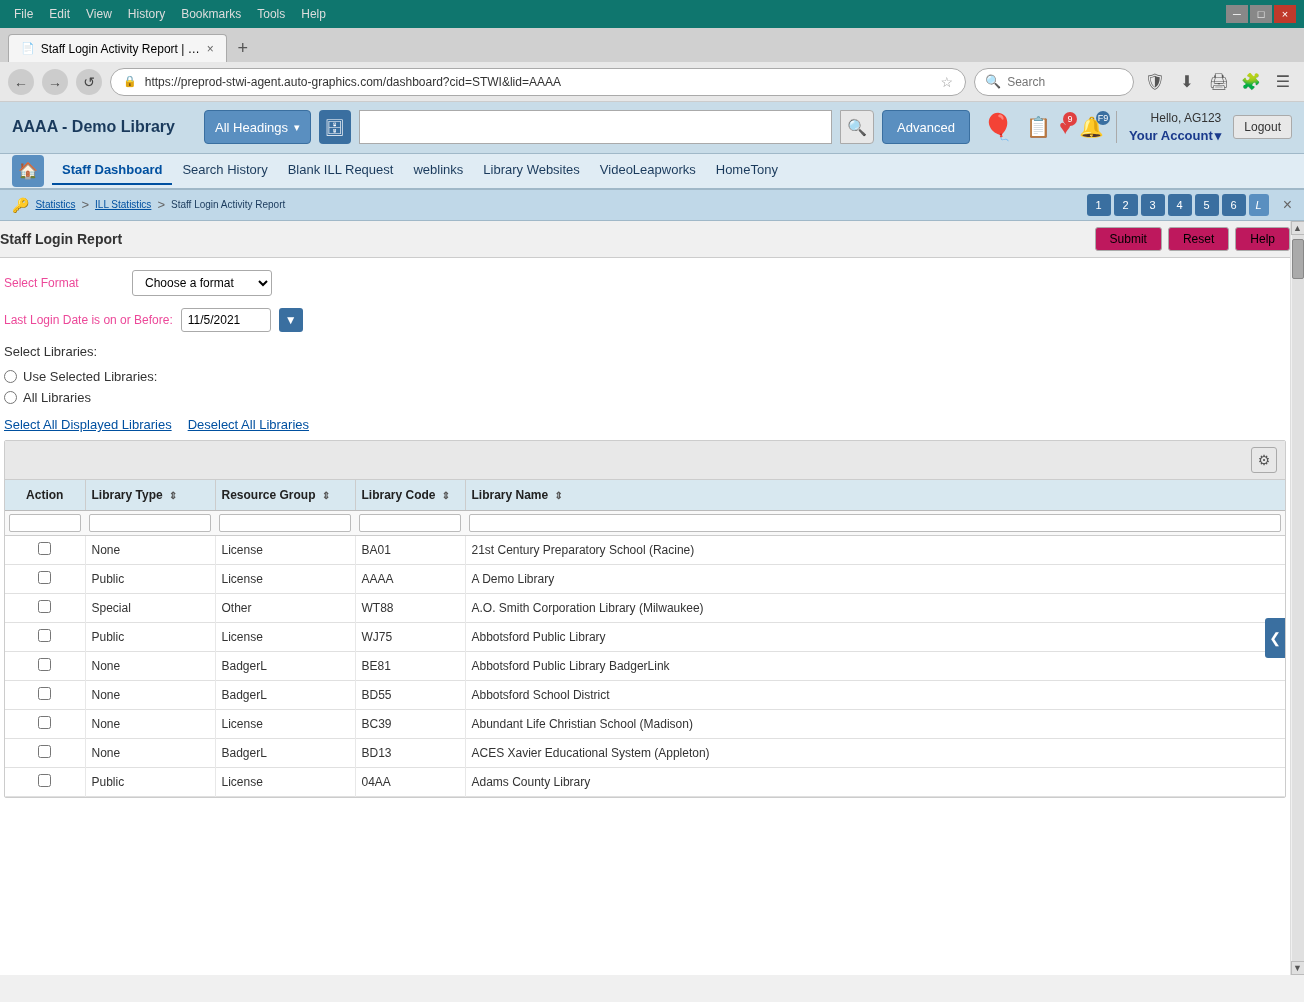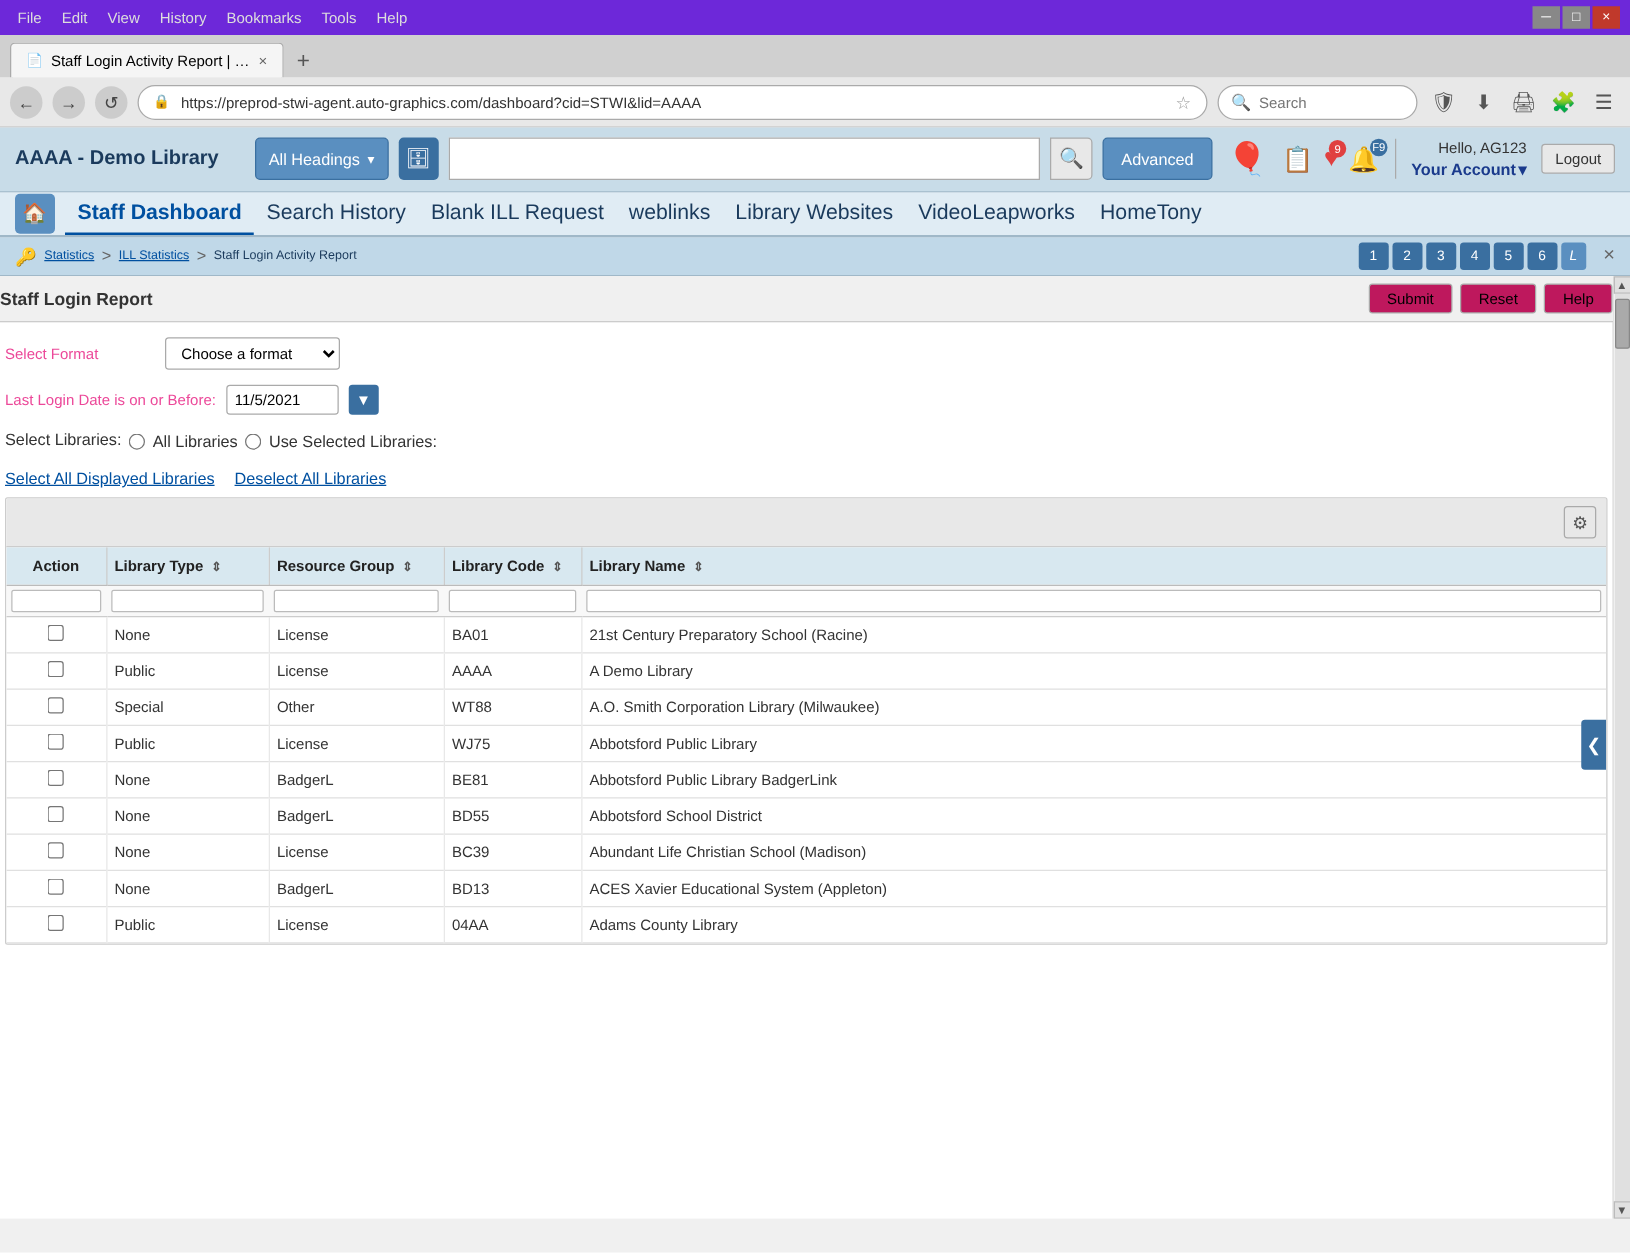--- a/index.html
+++ b/index.html
@@ -1,20 +1,20 @@
 <!DOCTYPE html>
 <html><head>
   <meta charset="utf-8">
   <style>
     * { box-sizing: border-box; margin: 0; padding: 0; }
     body { font-family: Arial, sans-serif; font-size: 13px; background: #f0f0f0; overflow: hidden; }
 
     
     .browser-titlebar {
-      background: #6d28d9;
+      background: #0f766e;
       height: 28px;
       display: flex;
       align-items: center;
       padding: 0 8px;
       gap: 6px;
     }
     .browser-menu {
       display: flex;
       gap: 4px;
     }
@@ -279,21 +279,21 @@
       color: #fff;
       width: 32px; height: 32px;
       display: flex; align-items: center; justify-content: center;
       border-radius: 4px;
       cursor: pointer;
       font-size: 16px;
       margin-right: 8px;
     }
     .nav-item {
       padding: 6px 10px;
-      font-size: 17px;
+      font-size: 13px;
       color: #1a3a5c;
       cursor: pointer;
       white-space: nowrap;
       text-decoration: none;
       border-bottom: 2px solid transparent;
     }
     .nav-item.active { font-weight: bold; color: #0050a0; border-bottom-color: #0050a0; }
 
     
     .breadcrumb-bar {
@@ -405,21 +405,21 @@
       border: none;
       border-radius: 3px;
       width: 24px; height: 24px;
       display: flex; align-items: center; justify-content: center;
       cursor: pointer;
       font-size: 12px;
     }
 
     .radio-group {
       display: flex;
-      flex-direction: row;
+      flex-direction: column;
       gap: 6px;
       margin-bottom: 12px;
     }
     .radio-label-group { font-size: 13px; color: #333; margin-bottom: 4px; font-weight: normal; }
     .radio-item {
       display: flex;
       align-items: center;
       gap: 6px;
       font-size: 13px;
       color: #333;
@@ -714,25 +714,25 @@
     <div class="form-row">
       <span class="form-label">Last Login Date is on or Before:</span>
       <input class="date-input" type="text" value="11/5/2021" style="">
       <button class="calendar-btn">▼</button>
     </div>
 
     <div class="radio-group">
       <span class="radio-label-group">Select Libraries:</span>
       <label class="radio-item">
         <input type="radio" name="library-select" style="">
-        <span>All Libraries</span>
+        <span>Use Selected Libraries:</span>
       </label>
       <label class="radio-item">
         <input type="radio" name="library-select" style="">
-        <span>Use Selected Libraries:</span>
+        <span>All Libraries</span>
       </label>
     </div>
 
     <div class="library-actions">
       <a class="library-link">Select All Displayed Libraries</a>
       <a class="library-link">Deselect All Libraries</a>
     </div>
 
     <div class="table-container">
       <div class="table-toolbar">

